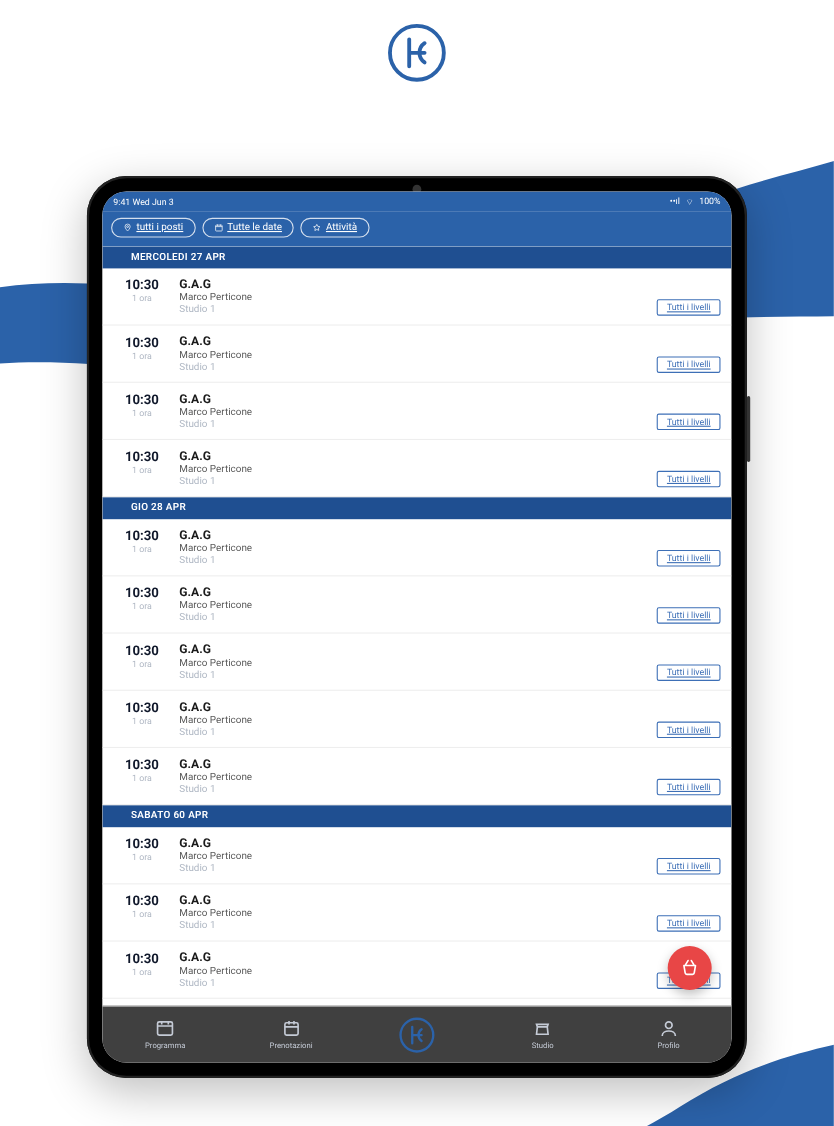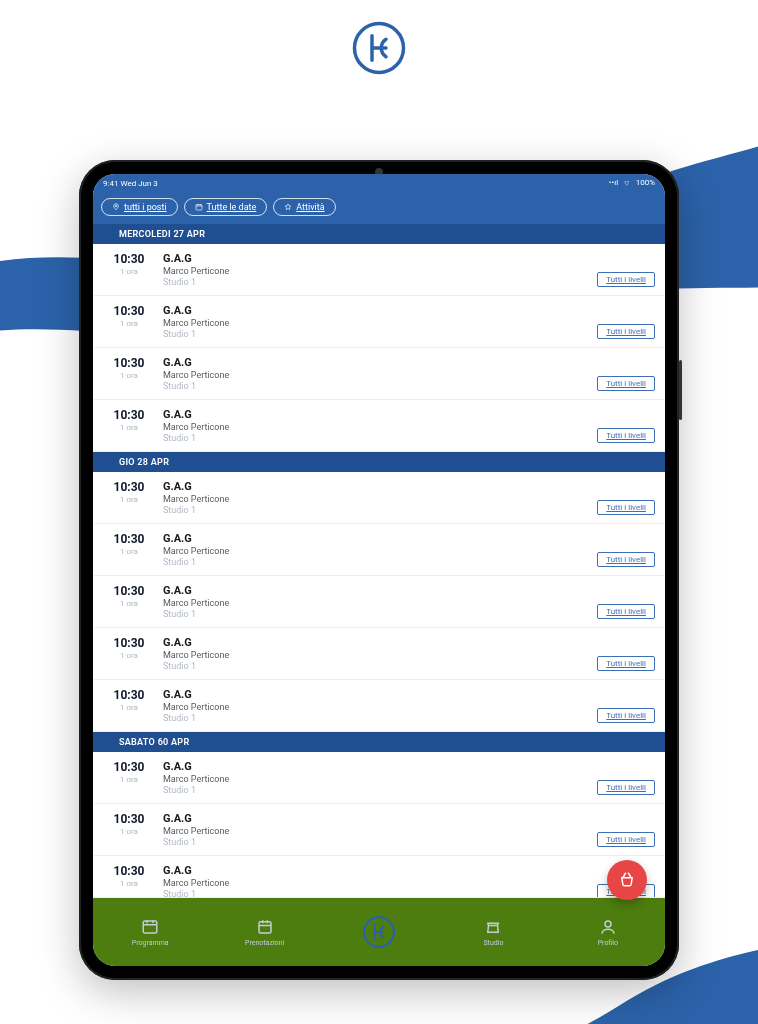--- a/index.html
+++ b/index.html
@@ -122,24 +122,24 @@
     color:var(--badge);
     font-size:8px;
     padding:2px 8px;
     border-radius:2px;
     white-space:nowrap;
     margin-top:auto;
     text-decoration:underline;
   }
   
   .tabbar {
-    height:69px;
+    height:52px;
     border-top:1px solid #eee;
     display:flex;
-    background:#4d7c0f;
+    background:#404040;
     z-index:5;
   }
   .tab {
     flex:1;
     display:flex;
     flex-direction:column;
     align-items:center;
     justify-content:center;
     gap:3px;
     color:#c5cbd6;

